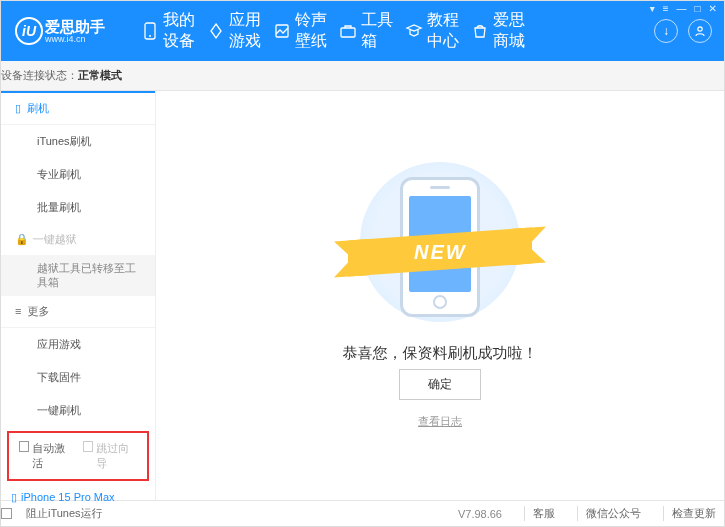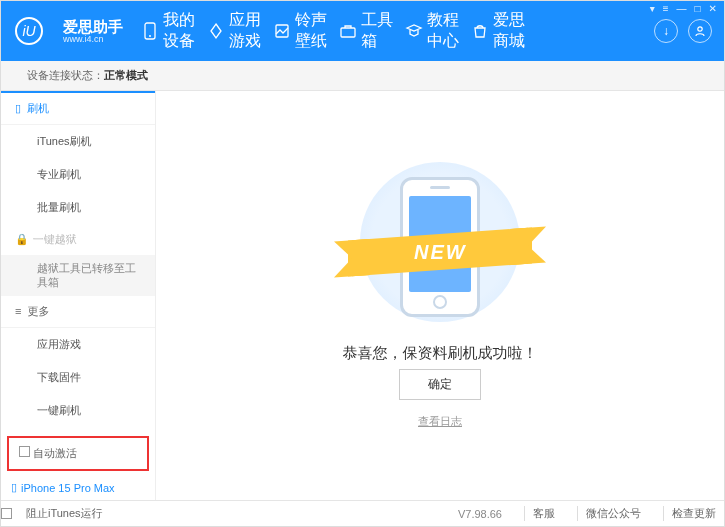--- a/index.html
+++ b/index.html
@@ -1,32 +1,32 @@
 <!DOCTYPE html>
 <html><head>
 <meta charset="utf-8">
 <style>
 * { margin: 0; padding: 0; box-sizing: border-box; font-family: "Microsoft YaHei", Arial, sans-serif; }
 body { width: 725px; height: 527px; background: #fff; overflow: hidden; border: 1px solid #ddd; }
 
 .header { height: 60px; background: linear-gradient(to bottom, #1b8fff, #1b8fff); display: flex; align-items: center; color: #fff; }
 .logo-block { display: flex; align-items: center; padding: 0 14px; width: 140px; }
-.logo-circle { width: 28px; height: 28px; border: 2px solid #fff; border-radius: 50%; display: flex; align-items: center; justify-content: center; font-weight: normal; font-size: 14px; margin-right: 20px; font-style: italic; }
+.logo-circle { width: 28px; height: 28px; border: 2px solid #fff; border-radius: 50%; display: flex; align-items: center; justify-content: center; font-weight: bold; font-size: 14px; margin-right: 2px; font-style: italic; }
 .logo-text { font-size: 15px; font-weight: bold; line-height: 1; }
 .logo-sub { font-size: 9px; opacity: 0.85; }
 .nav { display: flex; height: 100%; flex: 1; }
 .nav-item { width: 66px; display: flex; flex-direction: row; align-items: center; justify-content: center; cursor: pointer; font-size: 16px; gap: 4px; }
 .nav-item.active { background: rgba(255,255,255,0.18); }
 .nav-icon { width: 20px; height: 18px; display: flex; align-items: center; justify-content: center; }
 .header-right { display: flex; align-items: center; gap: 10px; padding-right: 12px; }
 .circ-btn { width: 24px; height: 24px; border: 1.5px solid rgba(255,255,255,0.7); border-radius: 50%; display: flex; align-items: center; justify-content: center; font-size: 12px; cursor: pointer; }
 .win-ctrls { position: absolute; top: 3px; right: 8px; display: flex; gap: 8px; font-size: 10px; color: #fff; }
 .win-ctrls span { cursor: pointer; opacity: 0.85; }
 
-.status-bar { height: 30px; background: #f5f5f5; border-bottom: 1px solid #e5e5e5; display: flex; align-items: center; padding: 0 26px; font-size: 11px; color: #666; }
+.status-bar { height: 30px; background: #f5f5f5; border-bottom: 1px solid #e5e5e5; display: flex; align-items: center; padding: 0 0; font-size: 11px; color: #666; }
 .status-val { color: #333; font-weight: bold margin-left: 2px; }
 
 .body { display: flex; height: calc(100% - 60px - 30px - 26px); }
 .sidebar { width: 155px; border-right: 1px solid #eee; display: flex; flex-direction: column; font-size: 11px; }
 .side-group { padding: 8px 14px; color: #666; display: flex; align-items: center; gap: 6px; border-bottom: 1px solid #f2f2f2; }
 .side-group.blue { color: #1b8fff; border-top: 2px solid #1b8fff; }
 .side-item { padding: 9px 0 9px 36px; color: #555; cursor: pointer; }
 .side-item.active { background: #1b8fff; color: #fff; }
 .side-item.sub { background: #f5f5f5; color: #888; padding: 6px 10px 6px 36px; line-height: 1.3; }
 .side-locked { color: #bbb; display: flex; align-items: center; gap: 4px; padding: 8px 14px; }
@@ -170,20 +170,24 @@
     </div>
     <div class="side-item">应用游戏</div>
     <div class="side-item">下载固件</div>
     <div class="side-item">一键刷机</div>
     <div class="side-spacer"></div>
     <div class="checkbox-row">
       <div class="cb">
           <div class="cb-box"></div>
           <span>自动激活</span>
         </div>
+      <div class="cb disabled">
+          <div class="cb-box"></div>
+          <span>跳过向导</span>
+        </div>
     </div>
     <div class="device-block">
       <div class="device-name">
         <span>▯</span>
         <span>iPhone 15 Pro Max</span>
       </div>
 
     </div>
   </div>
 

